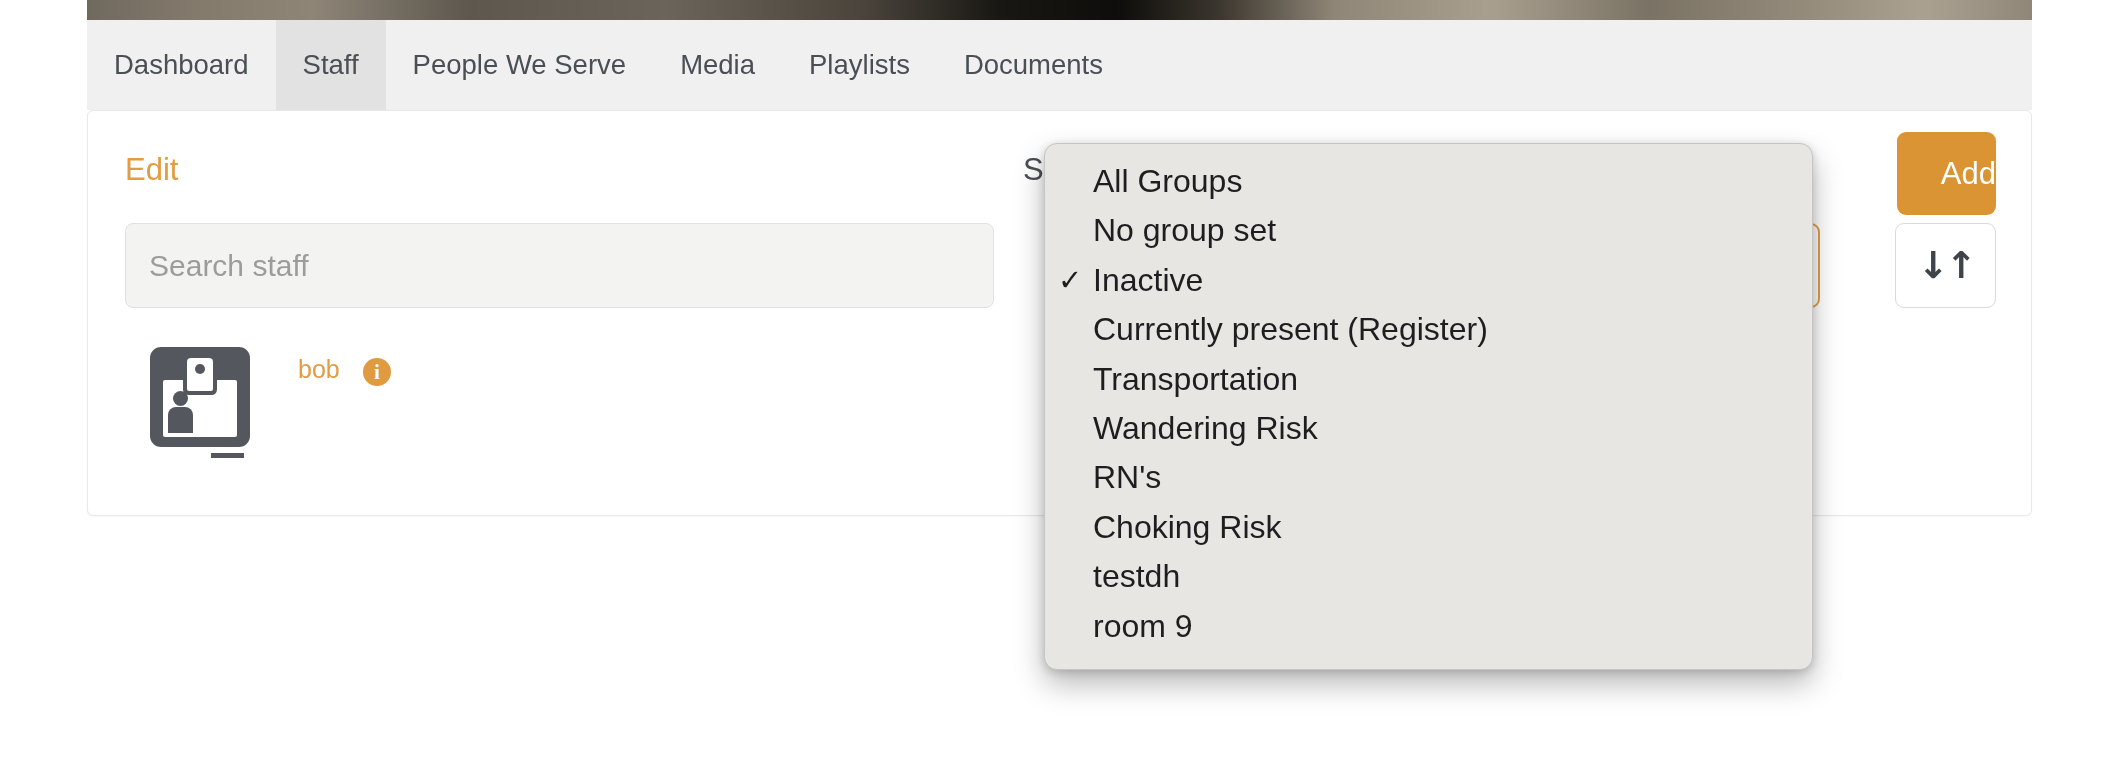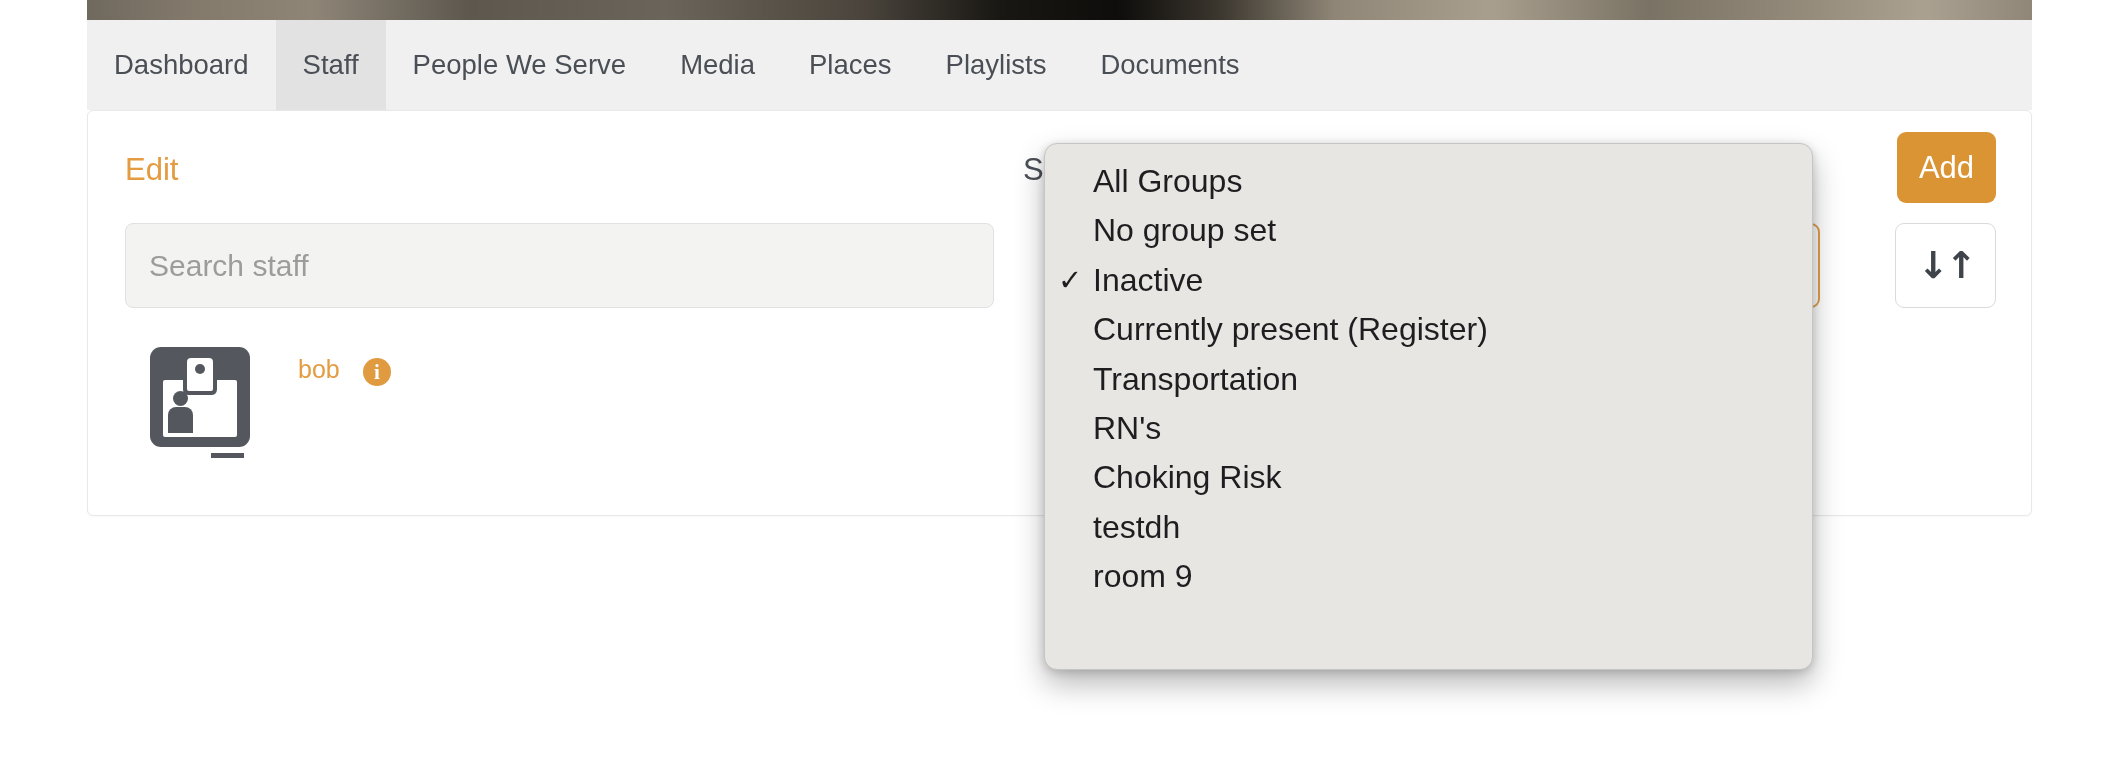--- a/index.html
+++ b/index.html
@@ -28,21 +28,21 @@
 
   .edit-link { position:absolute; left:93px; top:152px; font-size:31px; color:#e39c41; cursor:pointer; }
   .partial-heading { position:absolute; left:991px; top:152px; font-size:31px; color:#4a4f55; }
 
   .search-input { position:absolute; left:93px; top:223px; width:869px; height:85px; background:#f3f3f2; border:1px solid #e1e1e1; border-radius:8px; font-size:30px; color:#4a4f55; padding:0 23px; outline:none; font-family:"Liberation Sans", sans-serif; }
   .search-input::placeholder { color:#9c9c9c; opacity:1; }
 
   
   .group-select { position:absolute; left:1012px; top:223px; width:776px; height:85px; background:#ffffff; border:2px solid #e0a04a; border-radius:9px; z-index:4; }
 
-  .add-button { position:absolute; left:1865px; top:132px; width:99px; height:71px; background:#db9434; border:none; border-radius:9px; color:#ffffff; font-size:31px; cursor:pointer; font-family:"Liberation Sans", sans-serif; }
+  .add-button { position:absolute; left:1865px; top:132px; width:99px; height:83px; background:#db9434; border:none; border-radius:9px; color:#ffffff; font-size:31px; cursor:pointer; font-family:"Liberation Sans", sans-serif;text-align:right; }
   .sort-button { position:absolute; left:1863px; top:223px; width:101px; height:85px; background:#ffffff; border:1px solid #dadada; border-radius:9px; cursor:pointer; display:flex; align-items:center; justify-content:center; }
   .sort-glyph { font-family:"DejaVu Sans", sans-serif; font-size:37px; font-weight:bold; color:#3f444a; letter-spacing:-3px; line-height:1; }
 
   
   .badge-icon { position:absolute; left:118px; top:347px; width:100px; height:100px; background:#54585e; border-radius:11px; cursor:pointer; }
   .badge-card { position:absolute; left:13px; top:33px; width:74px; height:57px; background:#ffffff; border-radius:2px; }
   .badge-clip { position:absolute; left:37px; top:11px; width:26px; height:33px; background:#ffffff; border-radius:4px 4px 2px 2px; box-shadow:0 0 0 4px #54585e; }
   .badge-clip-hole { position:absolute; left:8px; top:6px; width:10px; height:10px; background:#54585e; border-radius:50%; }
   .badge-head { position:absolute; left:23px; top:44px; width:15px; height:15px; background:#54585e; border-radius:50%; }
   .badge-body { position:absolute; left:18px; top:60px; width:25px; height:26px; background:#54585e; border-radius:8px 8px 0 0; }
@@ -66,21 +66,20 @@
 
   <div class="photo-strip">
     <div class="blur"></div>
   </div>
 
   <div class="nav">
     <div class="nav-item">Dashboard</div>
     <div class="nav-item active">Staff</div>
     <div class="nav-item">People We Serve</div>
     <div class="nav-item">Media</div>
-    <div class="nav-item">Places</div>
     <div class="nav-item">Playlists</div>
     <div class="nav-item">Documents</div>
   </div>
 
   <div class="card"></div>
 
   <div class="edit-link">Edit</div>
   <div class="partial-heading">S</div>
 
   <input class="search-input" type="text" placeholder="Search staff" style="">
@@ -109,19 +108,20 @@
   <div class="info-icon">
     <span class="info-glyph">i</span>
   </div>
 
   <div class="popup">
     <div class="popup-item">All Groups</div>
     <div class="popup-item">No group set</div>
     <div class="popup-item"><span class="popup-check">✓</span><span>Inactive</span></div>
     <div class="popup-item">Currently present (Register)</div>
     <div class="popup-item">Transportation</div>
+    <div class="popup-item">Wandering Risk</div>
     <div class="popup-item">RN's</div>
     <div class="popup-item">Choking Risk</div>
     <div class="popup-item">testdh</div>
     <div class="popup-item">room 9</div>
   </div>
 
 </div>
 
 </body></html>

